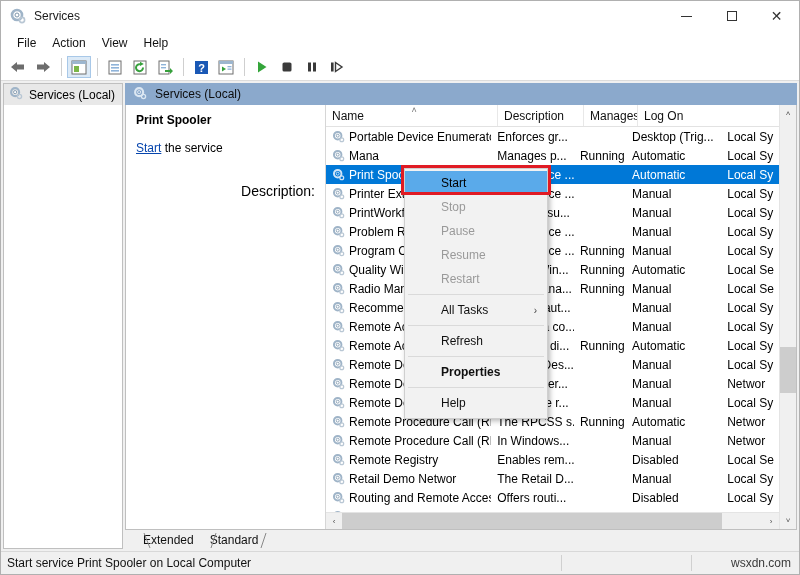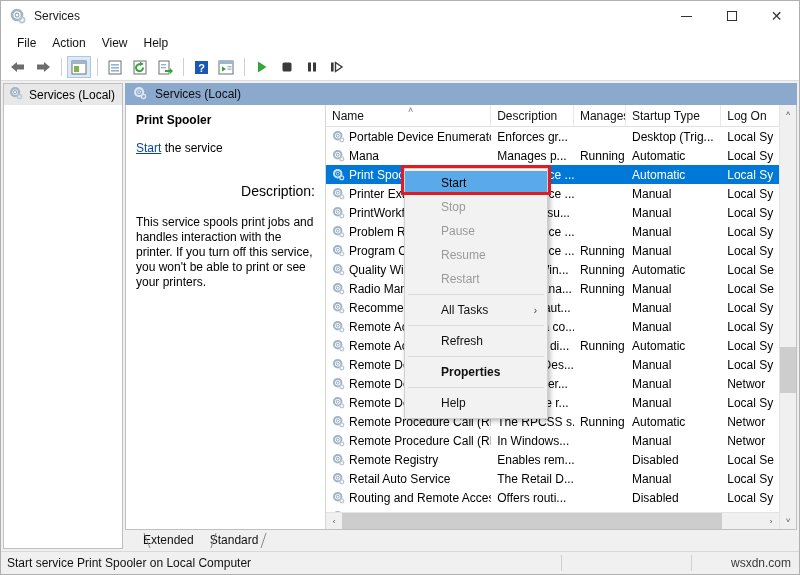--- a/index.html
+++ b/index.html
@@ -529,39 +529,35 @@
       </div>
 
       <div class="rp-body">
 
         <div class="detail">
           <div class="svc-name">Print Spooler</div>
           <div class="action-line">
             <span class="lnk">Start</span><span> the service</span>
           </div>
           <div class="desc-label">Description:</div>
-          <div class="desc-text">This service spools print jobs and handles interaction with the printer. If you turn off this service, you won't be able to print or see your printers.</div>
         </div>
 
         <div class="listwrap">
 
           <div class="colhead">
             <div class="ch" style="width:172px">
               <span class="sortmark">˄</span>
               <span>Name</span>
             </div>
             <div class="ch" style="width:86px">
               <span>Description</span>
             </div>
             <div class="ch" style="width:54px">
               <span>Manages</span>
             </div>
-            <div class="ch" style="width:99px">
-              <span>Startup Type</span>
-            </div>
             <div class="ch" style="width:60px;border-right:none">
               <span>Log On</span>
             </div>
           </div>
 
           <div class="rows" id="rows-container">
               <div class="row">
                 <div class="cell name" style="width:172px">
                   <span class="gear">
   <svg width="13" height="13" viewBox="0 0 16 16">
@@ -832,21 +828,21 @@
                 <div class="cell" style="width:60px">Local Se</div>
               </div>
               <div class="row">
                 <div class="cell name" style="width:172px">
                   <span class="gear">
   <svg width="13" height="13" viewBox="0 0 16 16">
     <circle cx="7" cy="7" r="4.6" fill="none" stroke="#9fb4c8" stroke-width="2.4"></circle>
     <circle cx="7" cy="7" r="1.8" fill="#ffffff" stroke="#7d95ab" stroke-width="1"></circle>
     <circle cx="12" cy="12" r="2.4" fill="none" stroke="#b9c7d4" stroke-width="1.5"></circle>
   </svg></span>
-                  <span>Retail Auto Service</span>
+                  <span>Retail Demo Networ</span>
                 </div>
                 <div class="cell" style="width:86px">The Retail D...</div>
                 <div class="cell" style="width:54px"></div>
                 <div class="cell" style="width:99px">Manual</div>
                 <div class="cell" style="width:60px">Local Sy</div>
               </div>
               <div class="row">
                 <div class="cell name" style="width:172px">
                   <span class="gear">
   <svg width="13" height="13" viewBox="0 0 16 16">

